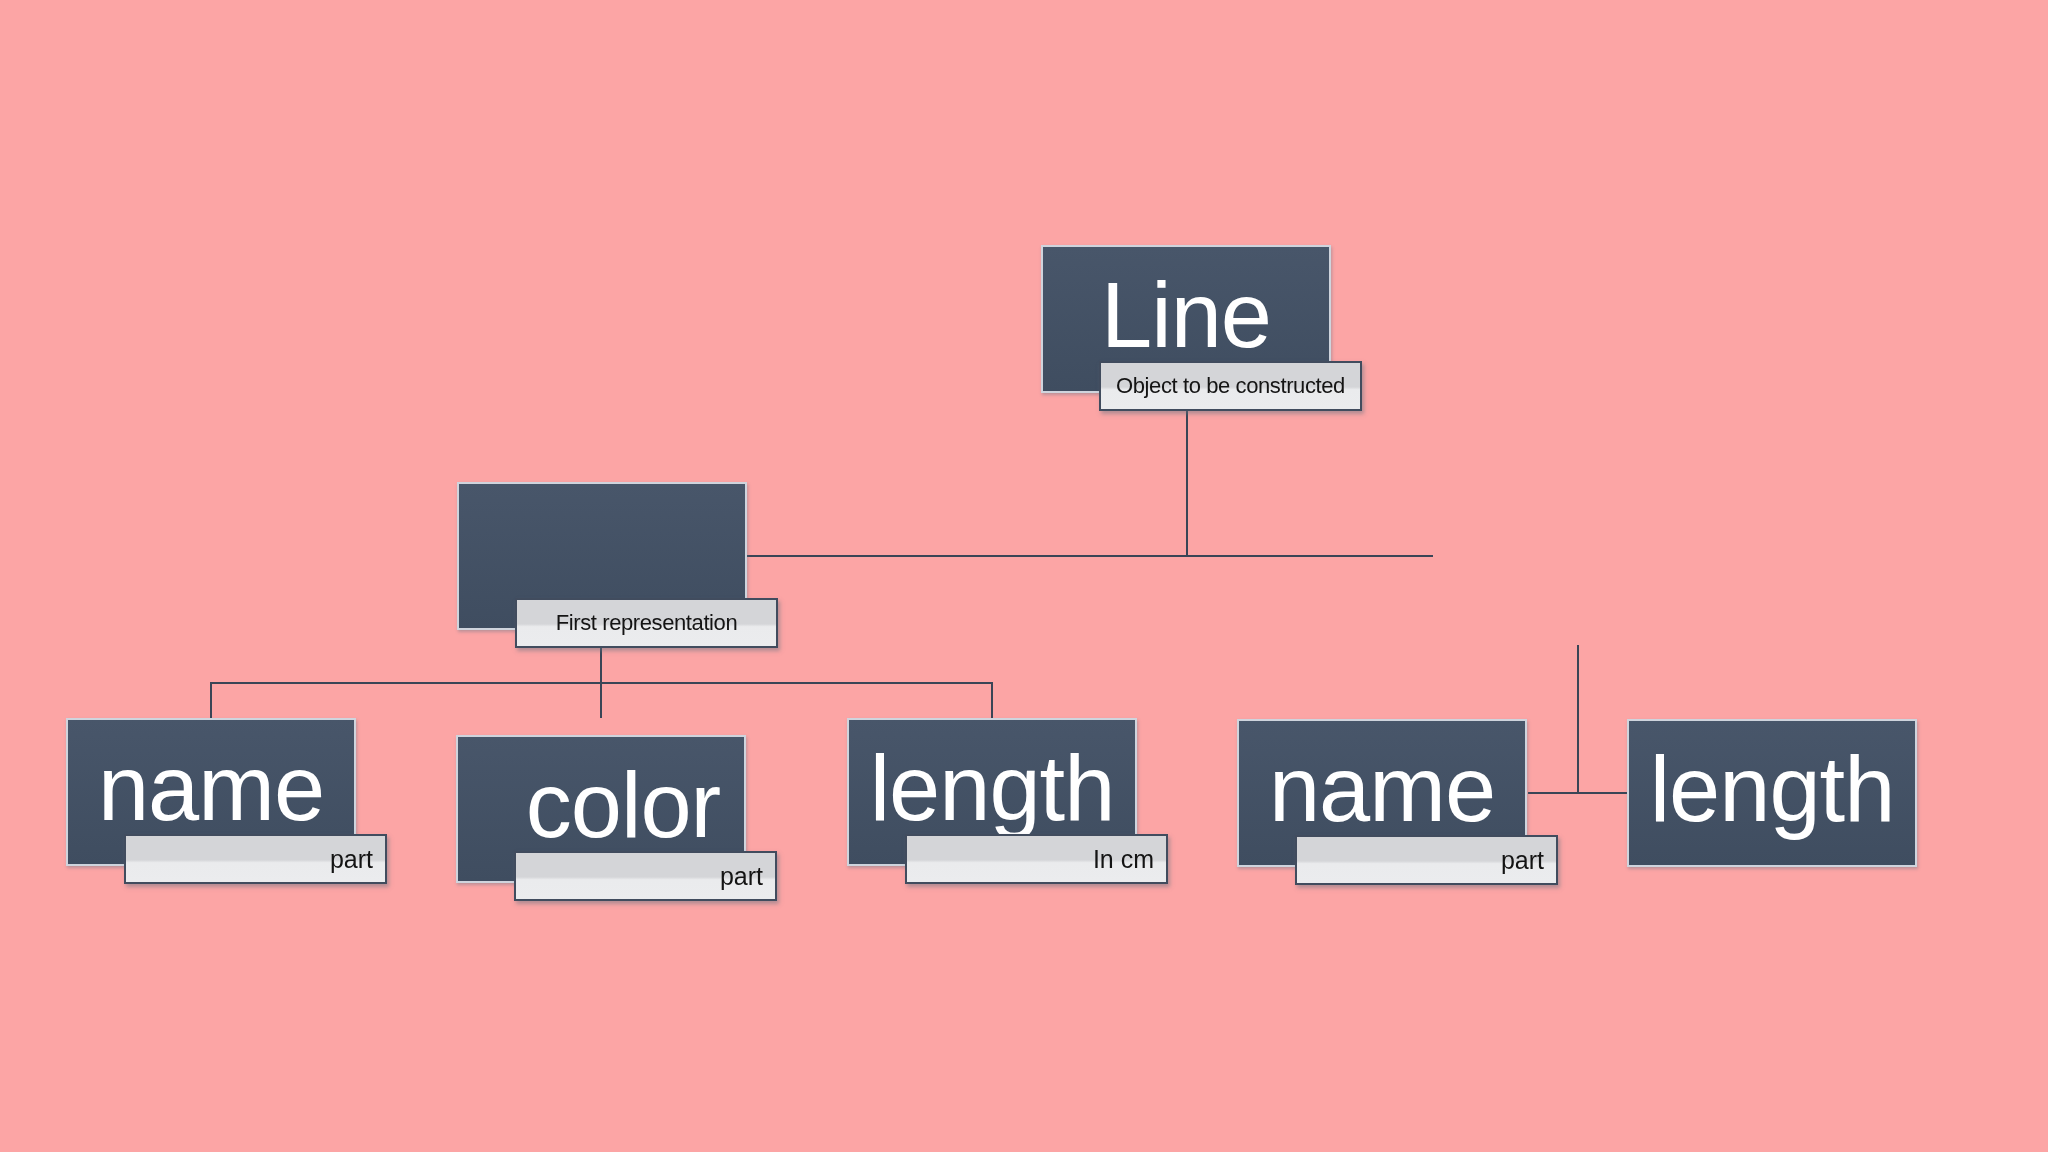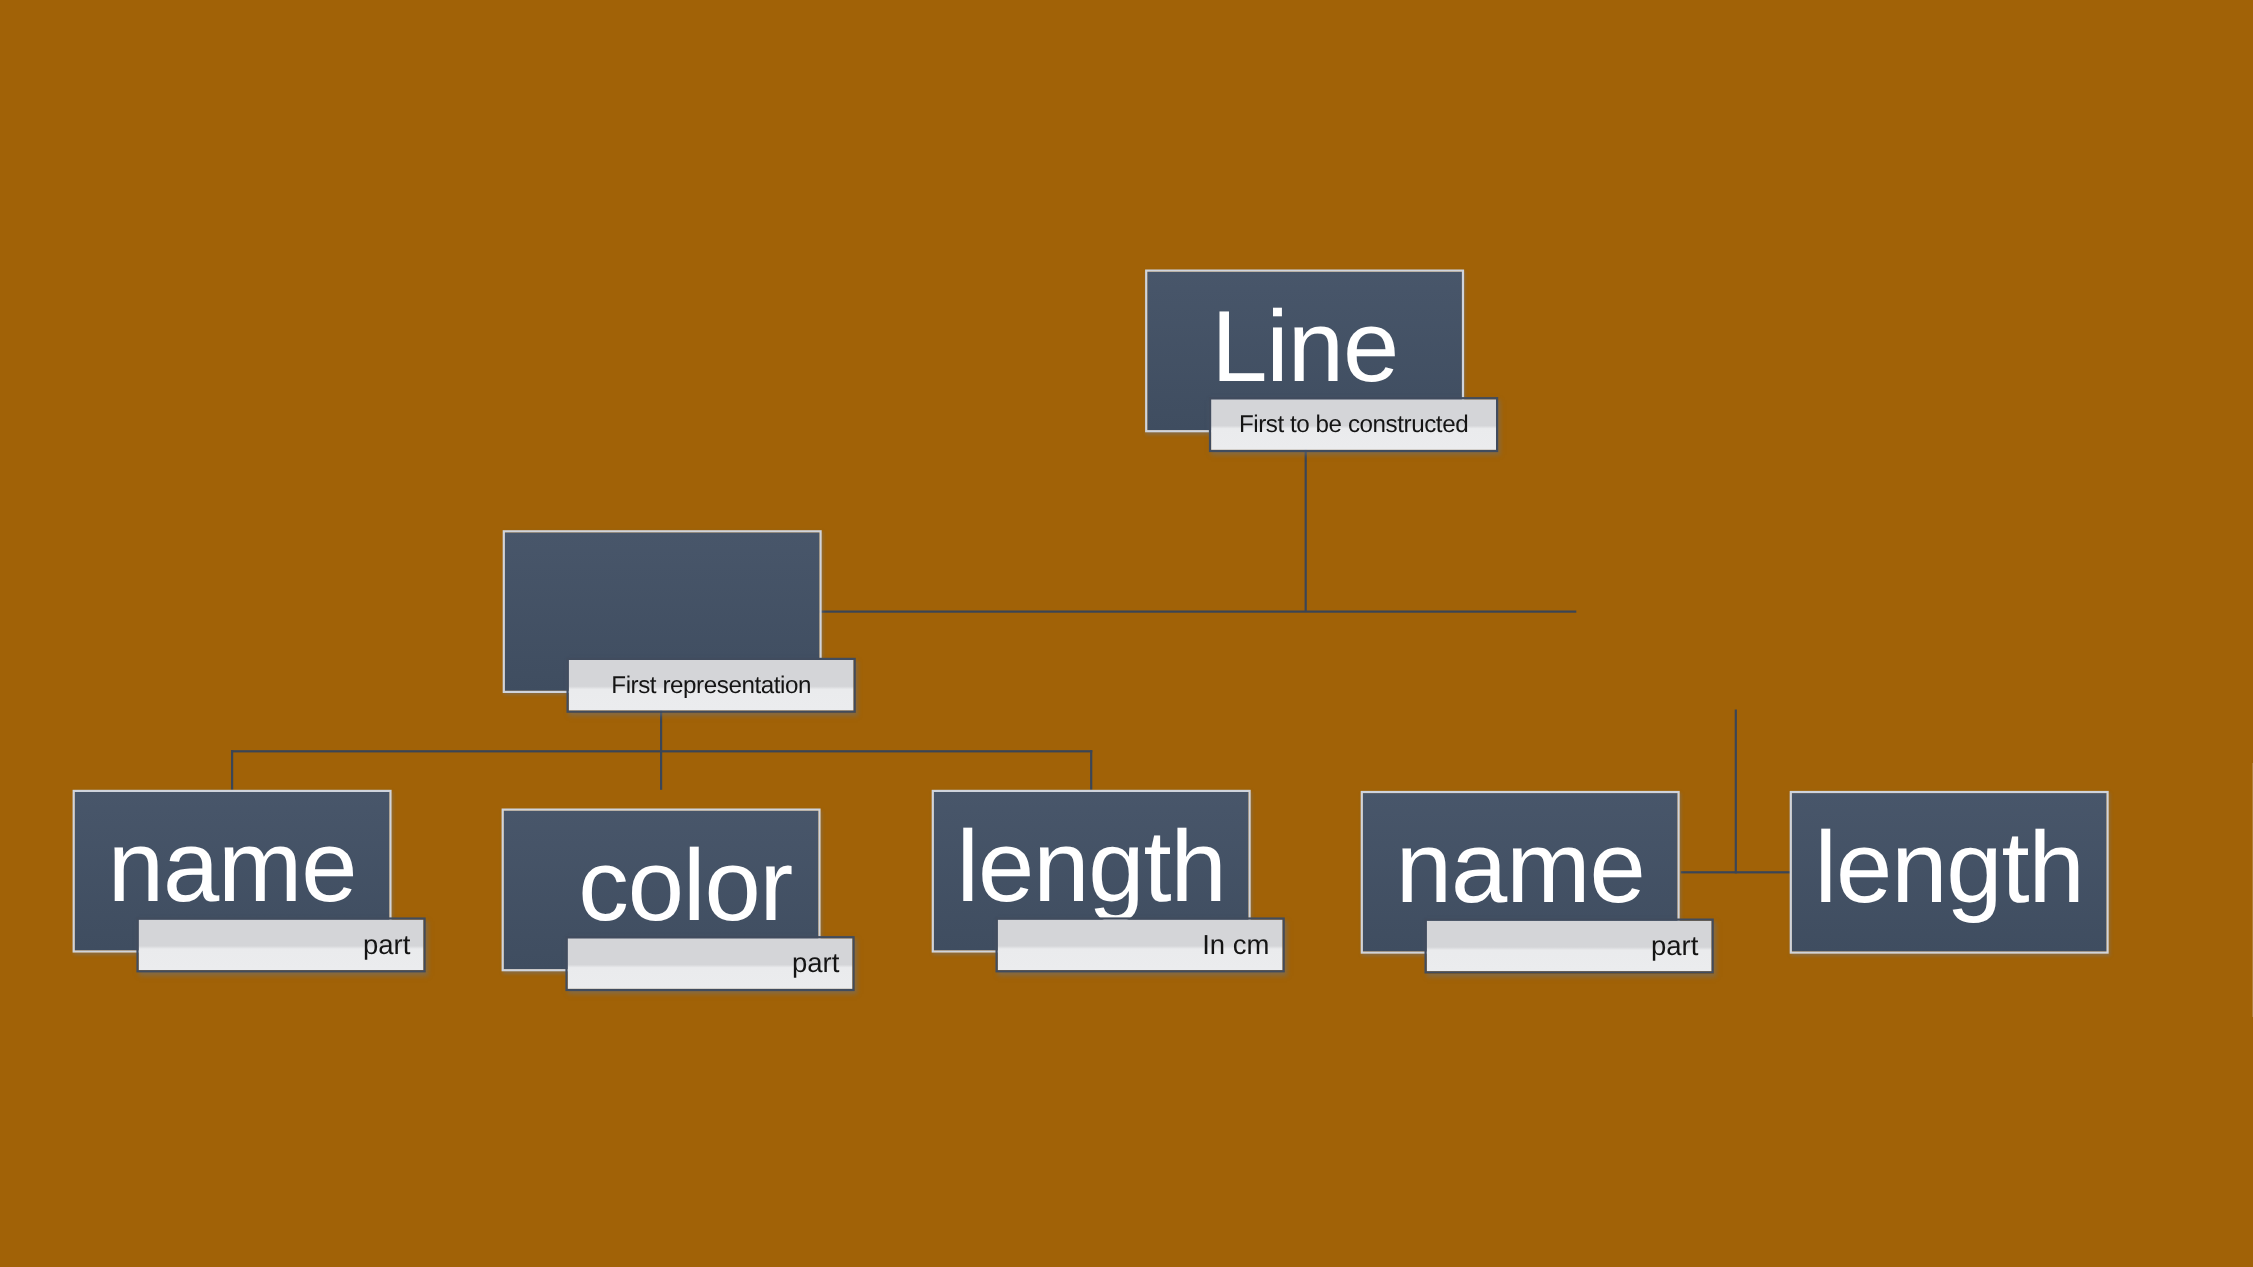--- a/index.html
+++ b/index.html
@@ -1,17 +1,17 @@
 <!DOCTYPE html>
 <html><head>
 <meta charset="utf-8">
 <style>
   html, body { margin:0; padding:0; background:#ffffff; }
   body { width:2048px; height:1152px; overflow:hidden; font-family:"Liberation Sans", sans-serif; }
-  .canvas { position:relative; width:2048px; height:1152px; background:#a16207; }
+  .canvas { position:relative; width:2048px; height:1152px; background:#fca5a5; }
 
   
   .connector { position:absolute; background:#3a4556; }
 
   
   .node {
     position:absolute; width:290px; height:148px; box-sizing:border-box;
     background:linear-gradient(180deg,#48566a 0%,#3f4d60 100%);
     border:2px solid #cfd4dd;
     box-shadow:1px 2px 3px rgba(110,120,135,0.45);
@@ -64,21 +64,21 @@
   <div class="connector" id="c-h-top"></div>
   <div class="connector" id="c-v-rep1"></div>
   <div class="connector" id="c-h-rep1"></div>
   <div class="connector" id="c-v-name1"></div>
   <div class="connector" id="c-v-length1"></div>
   <div class="connector" id="c-v-rep2"></div>
   <div class="connector" id="c-h-rep2"></div>
 
   <div class="node" id="n-line">
     <div class="node-label">Line</div>
-    <div class="tag tag-center">First to be constructed</div>
+    <div class="tag tag-center">Object to be constructed</div>
   </div>
 
   <div class="node" id="n-rep1">
     <div class="tag tag-center">First representation</div>
   </div>
 
 
   <div class="node" id="n-name1">
     <div class="node-label">name</div>
     <div class="tag tag-right">part</div>

